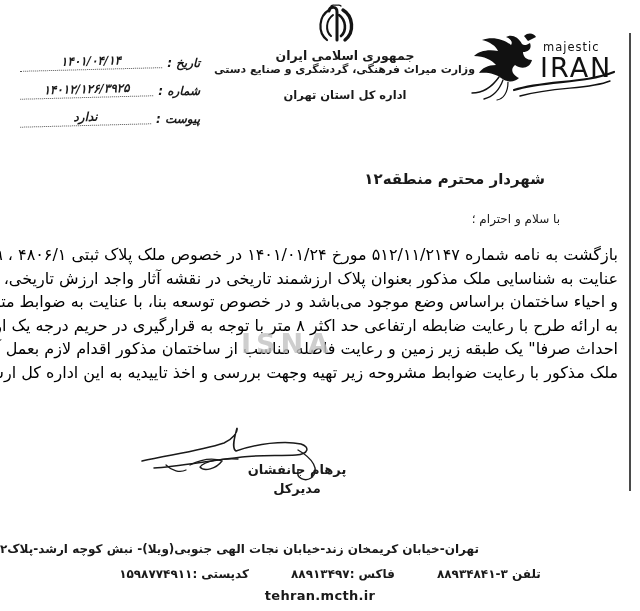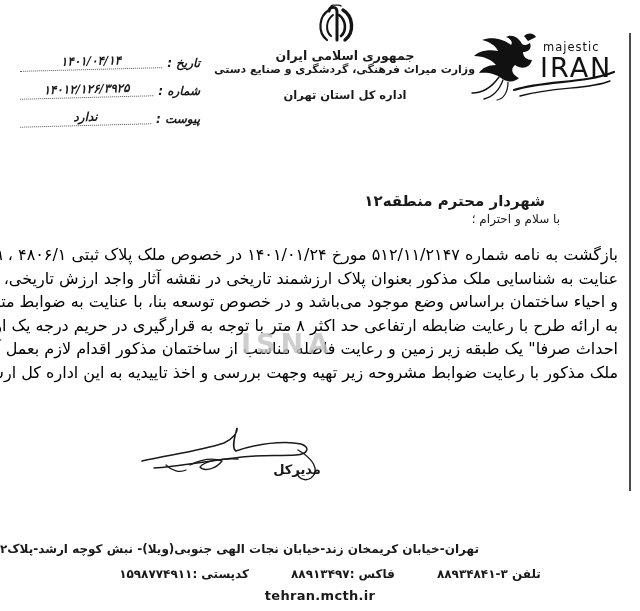--- a/index.html
+++ b/index.html
@@ -22,21 +22,21 @@
   .emblem { position:absolute; top:3px; left:313px; }
   .gov-heading { position:absolute; top:48px; left:215px; width:260px; text-align:center; direction:rtl; }
   .gov-line1 { font-size:12.5px; font-weight:bold; margin-bottom:0; white-space:nowrap; }
   .gov-line2 { font-size:11px;  font-weight:bold; margin-bottom:12px; white-space:nowrap; }
   .gov-line3 { font-size:11.5px; font-weight:bold; white-space:nowrap; }
   
   .brand-logo { position:absolute; top:28px; right:22px; }
   
   .scan-line { position:absolute; top:33px; left:629px; width:2px; height:458px; background:#2a2a2a; opacity:.85; }
   
-  .recipient { position:absolute; top:192px; right:95px; direction:rtl; font-size:15px; font-weight:bold; }
+  .recipient { position:absolute; top:170px; right:95px; direction:rtl; font-size:15px; font-weight:bold; }
   .salutation { position:absolute; top:212px; right:80px; direction:rtl; font-size:12px; }
   .body-text { position:absolute; top:243px; left:22px; width:596px; direction:rtl; }
   .body-line {
     font-size:16px; line-height:23.5px; height:23.5px; white-space:nowrap;
     text-align:justify; text-align-last:justify; color:#000000;
   }
   .body-line.last { text-align-last:right; }
   .watermark {
     position:absolute; top:328px; left:241px; font-size:27px; font-weight:bold;
     letter-spacing:5px; color:#c2c2c2; opacity:.8;text-align:center;
@@ -125,20 +125,21 @@
 
   <div class="signature-scribble">
     <svg width="212" height="62" viewBox="0 0 212 62" fill="none" stroke="#1a1a1a" stroke-linecap="round">
       <path d="M4,37 C30,31 62,27 86,19 C95,15 100,8 99,4 C97,12 93,24 98,27 C118,20 146,16 163,20 C172,23 171,30 158,31 C143,32 120,31 104,33 C70,37 36,43 16,44" stroke-width="1.5"></path>
       <path d="M52,41 C64,35 76,34 84,37 C78,45 66,48 62,43 C66,37 84,34 100,35" stroke-width="1.3"></path>
       <path d="M160,26 C174,34 183,46 173,54 C167,58 158,54 160,47" stroke-width="1.4"></path>
       <path d="M28,41 C34,47 42,49 48,46" stroke-width="1.2"></path>
     </svg>
   </div>
   <div class="signer">
+    <div class="signer-name">پرهام جانفشان</div>
     <div class="signer-title">مدیرکل</div>
   </div>
 
   <div class="footer-address">تهران-خیابان کریمخان زند-خیابان نجات الهی جنوبی(ویلا)- نبش کوچه ارشد-پلاک۲</div>
   <div class="footer-contacts">
     <span class="contact-item">تلفن ۳-۸۸۹۳۴۸۴۱</span>
     <span class="contact-item">فاکس :۸۸۹۱۳۴۹۷</span>
     <span class="contact-item">کدپستی :۱۵۹۸۷۷۴۹۱۱</span>
   </div>
   <div class="footer-site">tehran.mcth.ir</div>

